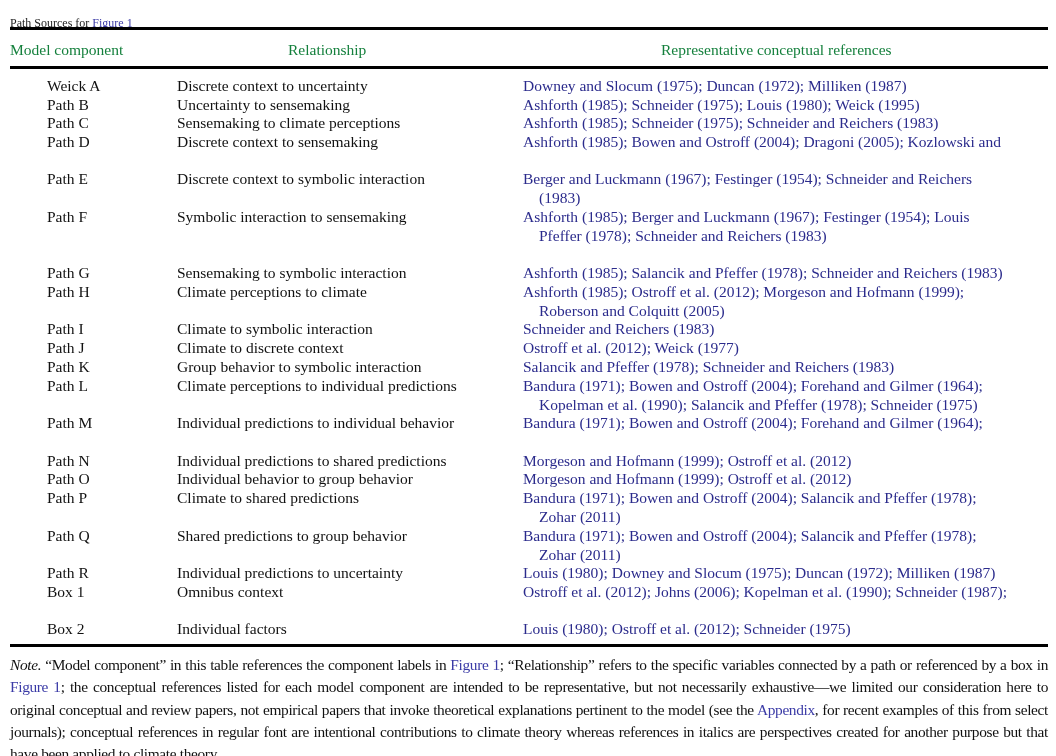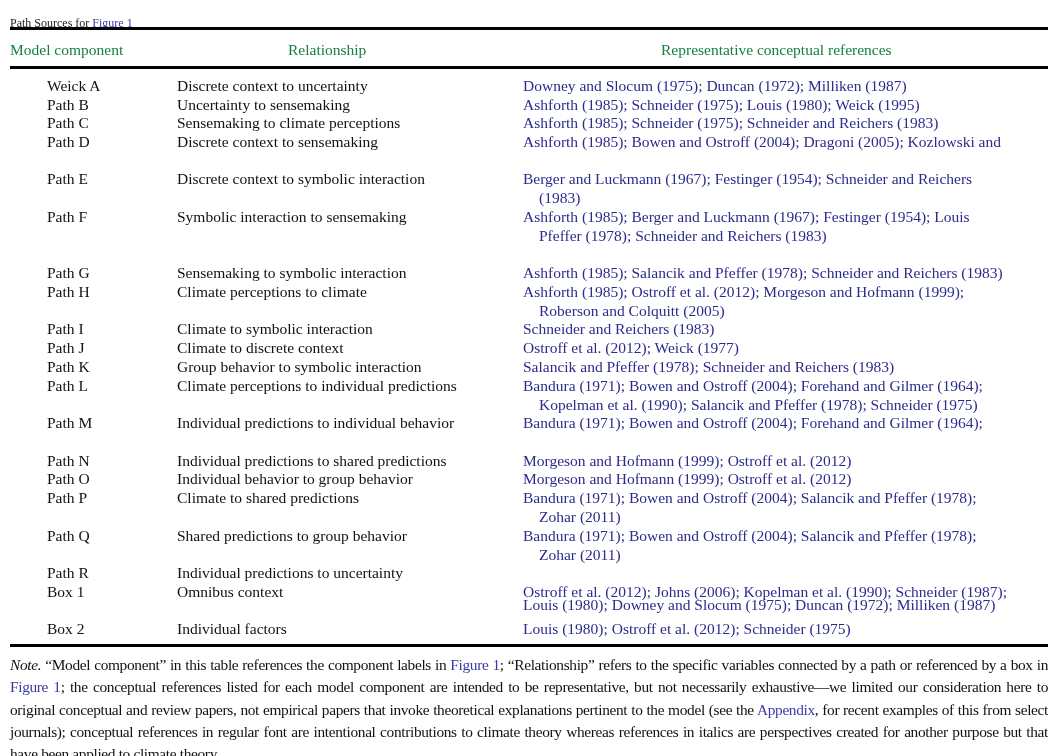--- a/index.html
+++ b/index.html
@@ -157,21 +157,21 @@
       <div class="c2">Shared predictions to group behavior</div>
       <div class="c3">
         <span style="display: block;"><span class="ref-i">Bandura (1971)</span>; Bowen and Ostroff (2004); <span class="ref-i">Salancik and Pfeffer (1978)</span>;</span>
         <span style="display: block; padding-left: 16px;">Zohar (2011)</span>
       </div>
     </div>
     <div class="row" style="top: 564px;">
       <div class="c1">Path R</div>
       <div class="c2">Individual predictions to uncertainty</div>
       <div class="c3">
-        <span style="display: block; margin-top: 32px;"><span class="ref-i">Louis (1980)</span>; <span class="ref-i">Downey and Slocum (1975)</span>; <span class="ref-i">Duncan (1972)</span>; <span class="ref-i">Milliken (1987)</span></span>
+        <span style="display: block;"><span class="ref-i">Louis (1980)</span>; <span class="ref-i">Downey and Slocum (1975)</span>; <span class="ref-i">Duncan (1972)</span>; <span class="ref-i">Milliken (1987)</span></span>
       </div>
     </div>
     <div class="row" style="top: 583px;">
       <div class="c1">Box 1</div>
       <div class="c2">Omnibus context</div>
       <div class="c3">
         <span style="display: block;">Ostroff et al. (2012); <span class="ref-i">Johns (2006)</span>; Kopelman et al. (1990); Schneider (1987);</span>
       </div>
     </div>
     <div class="row" style="top: 620px;">

